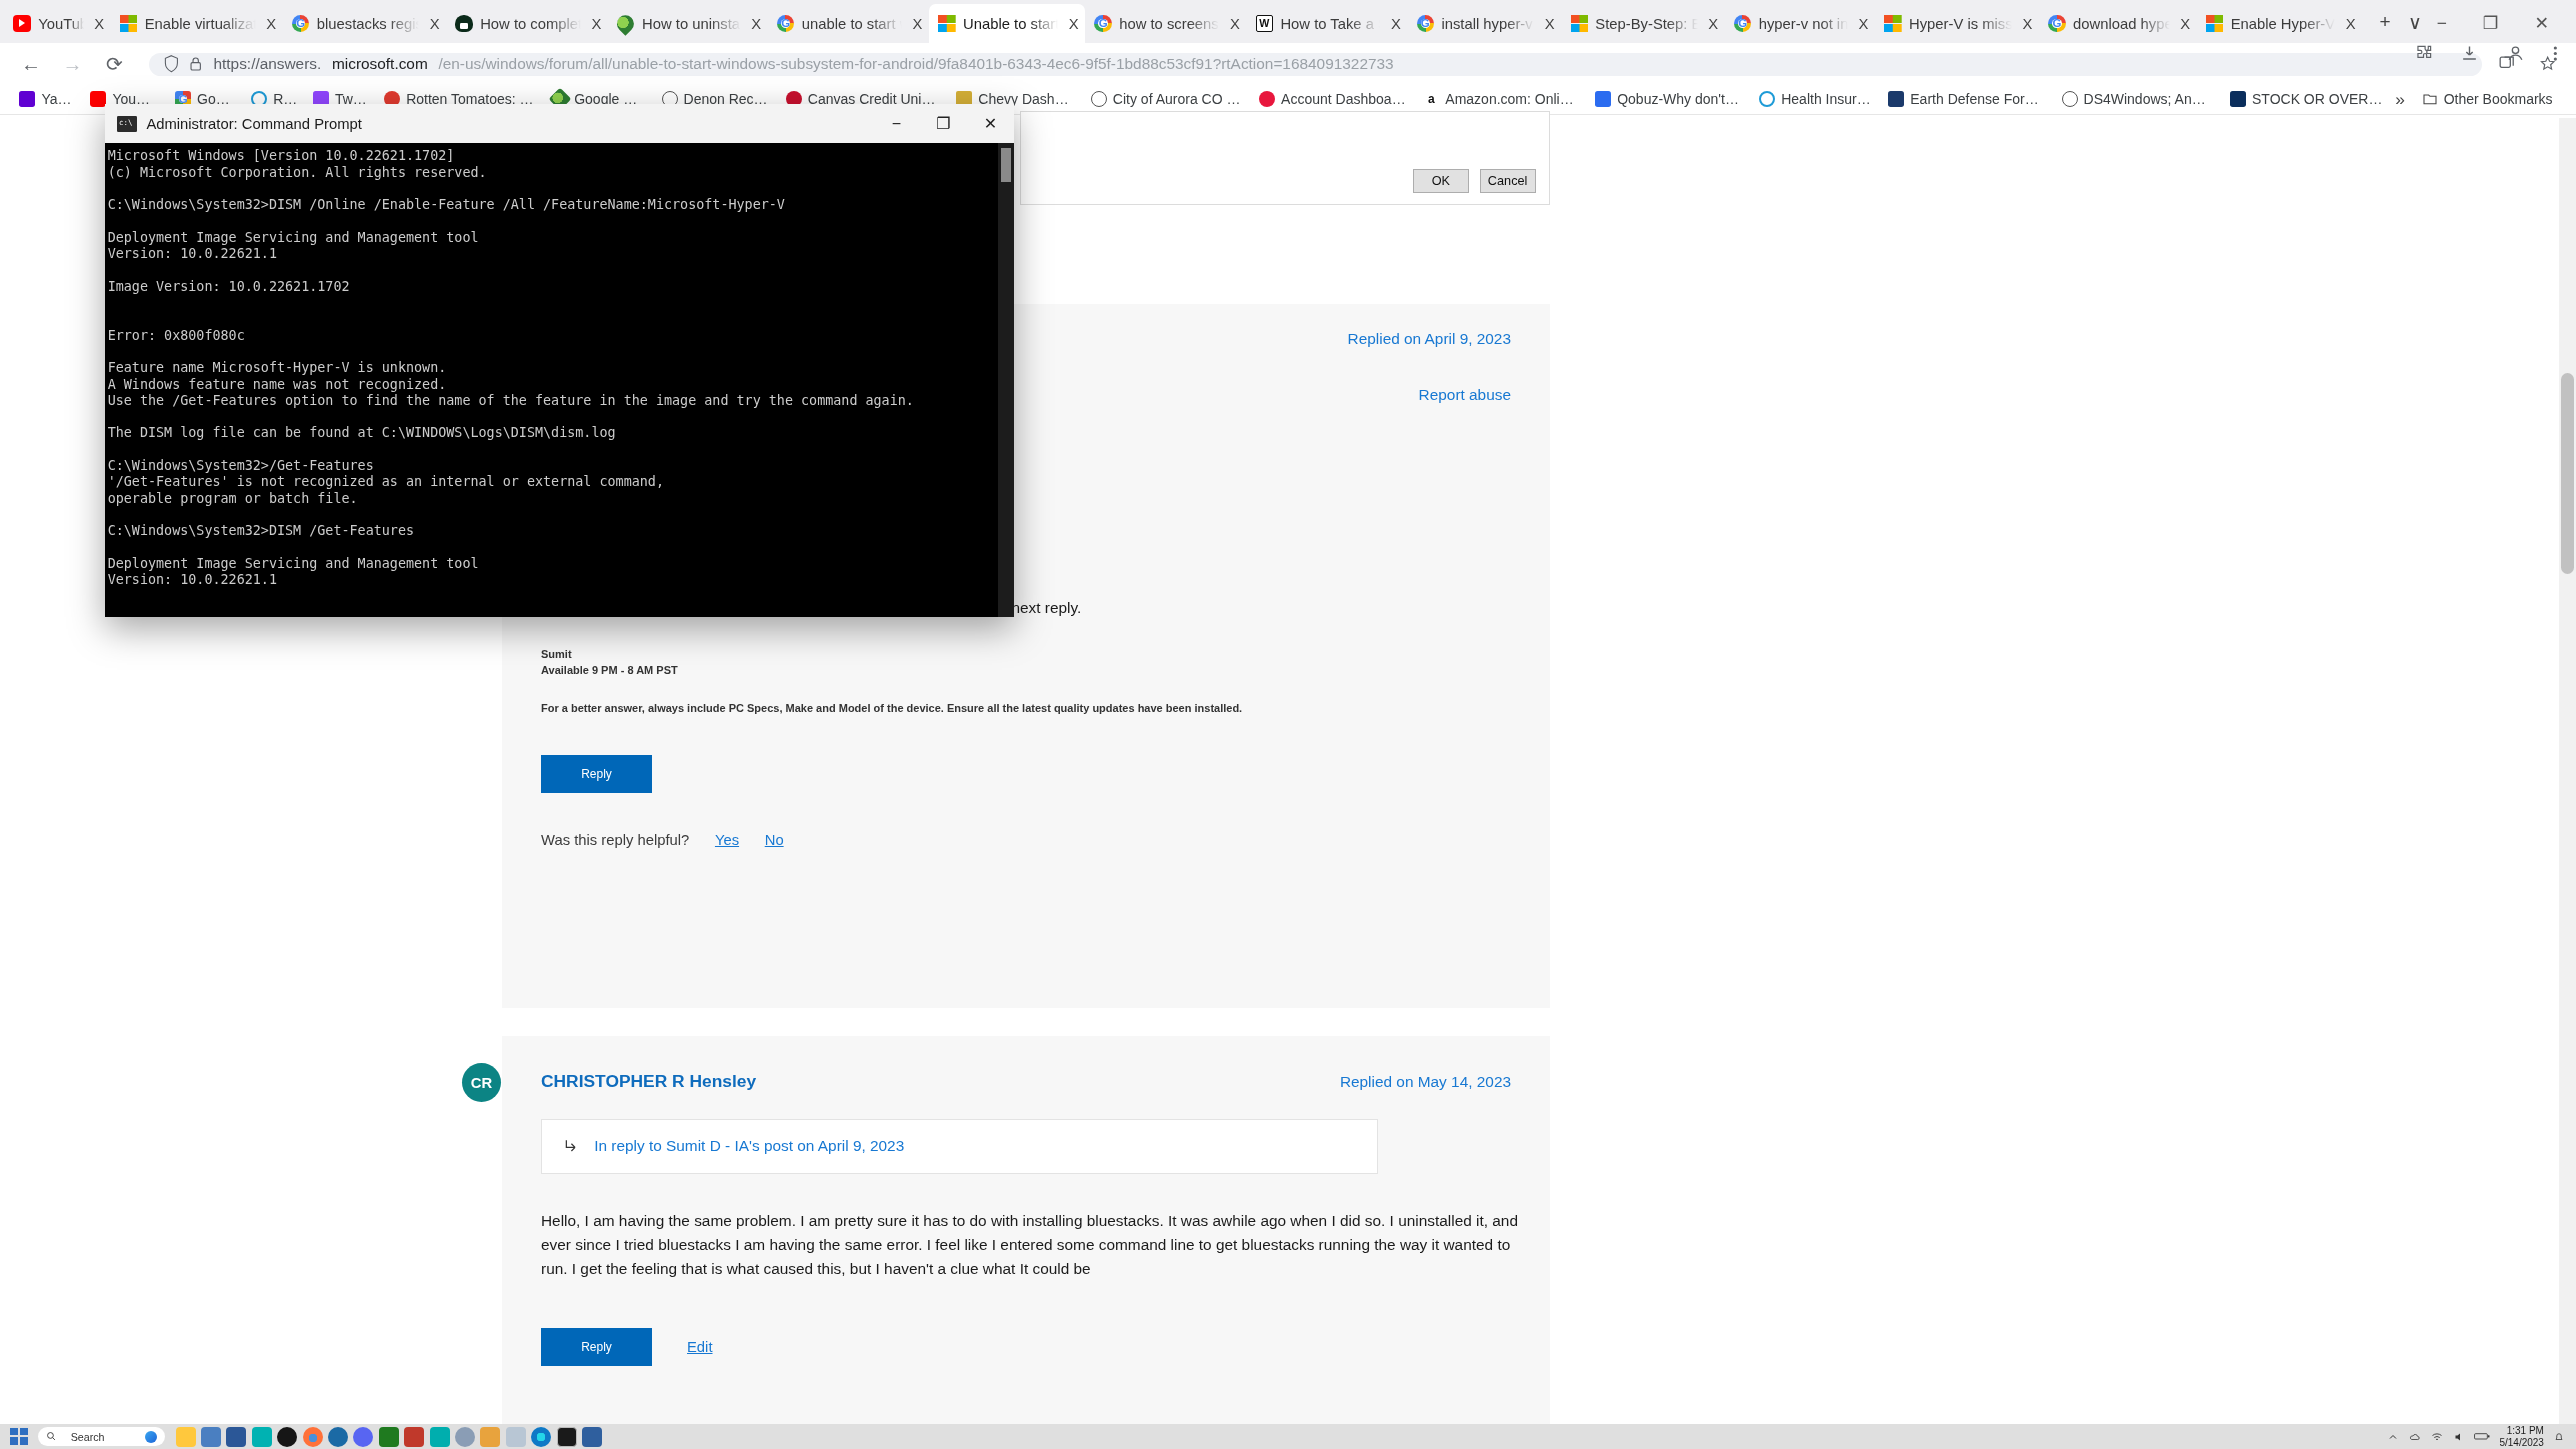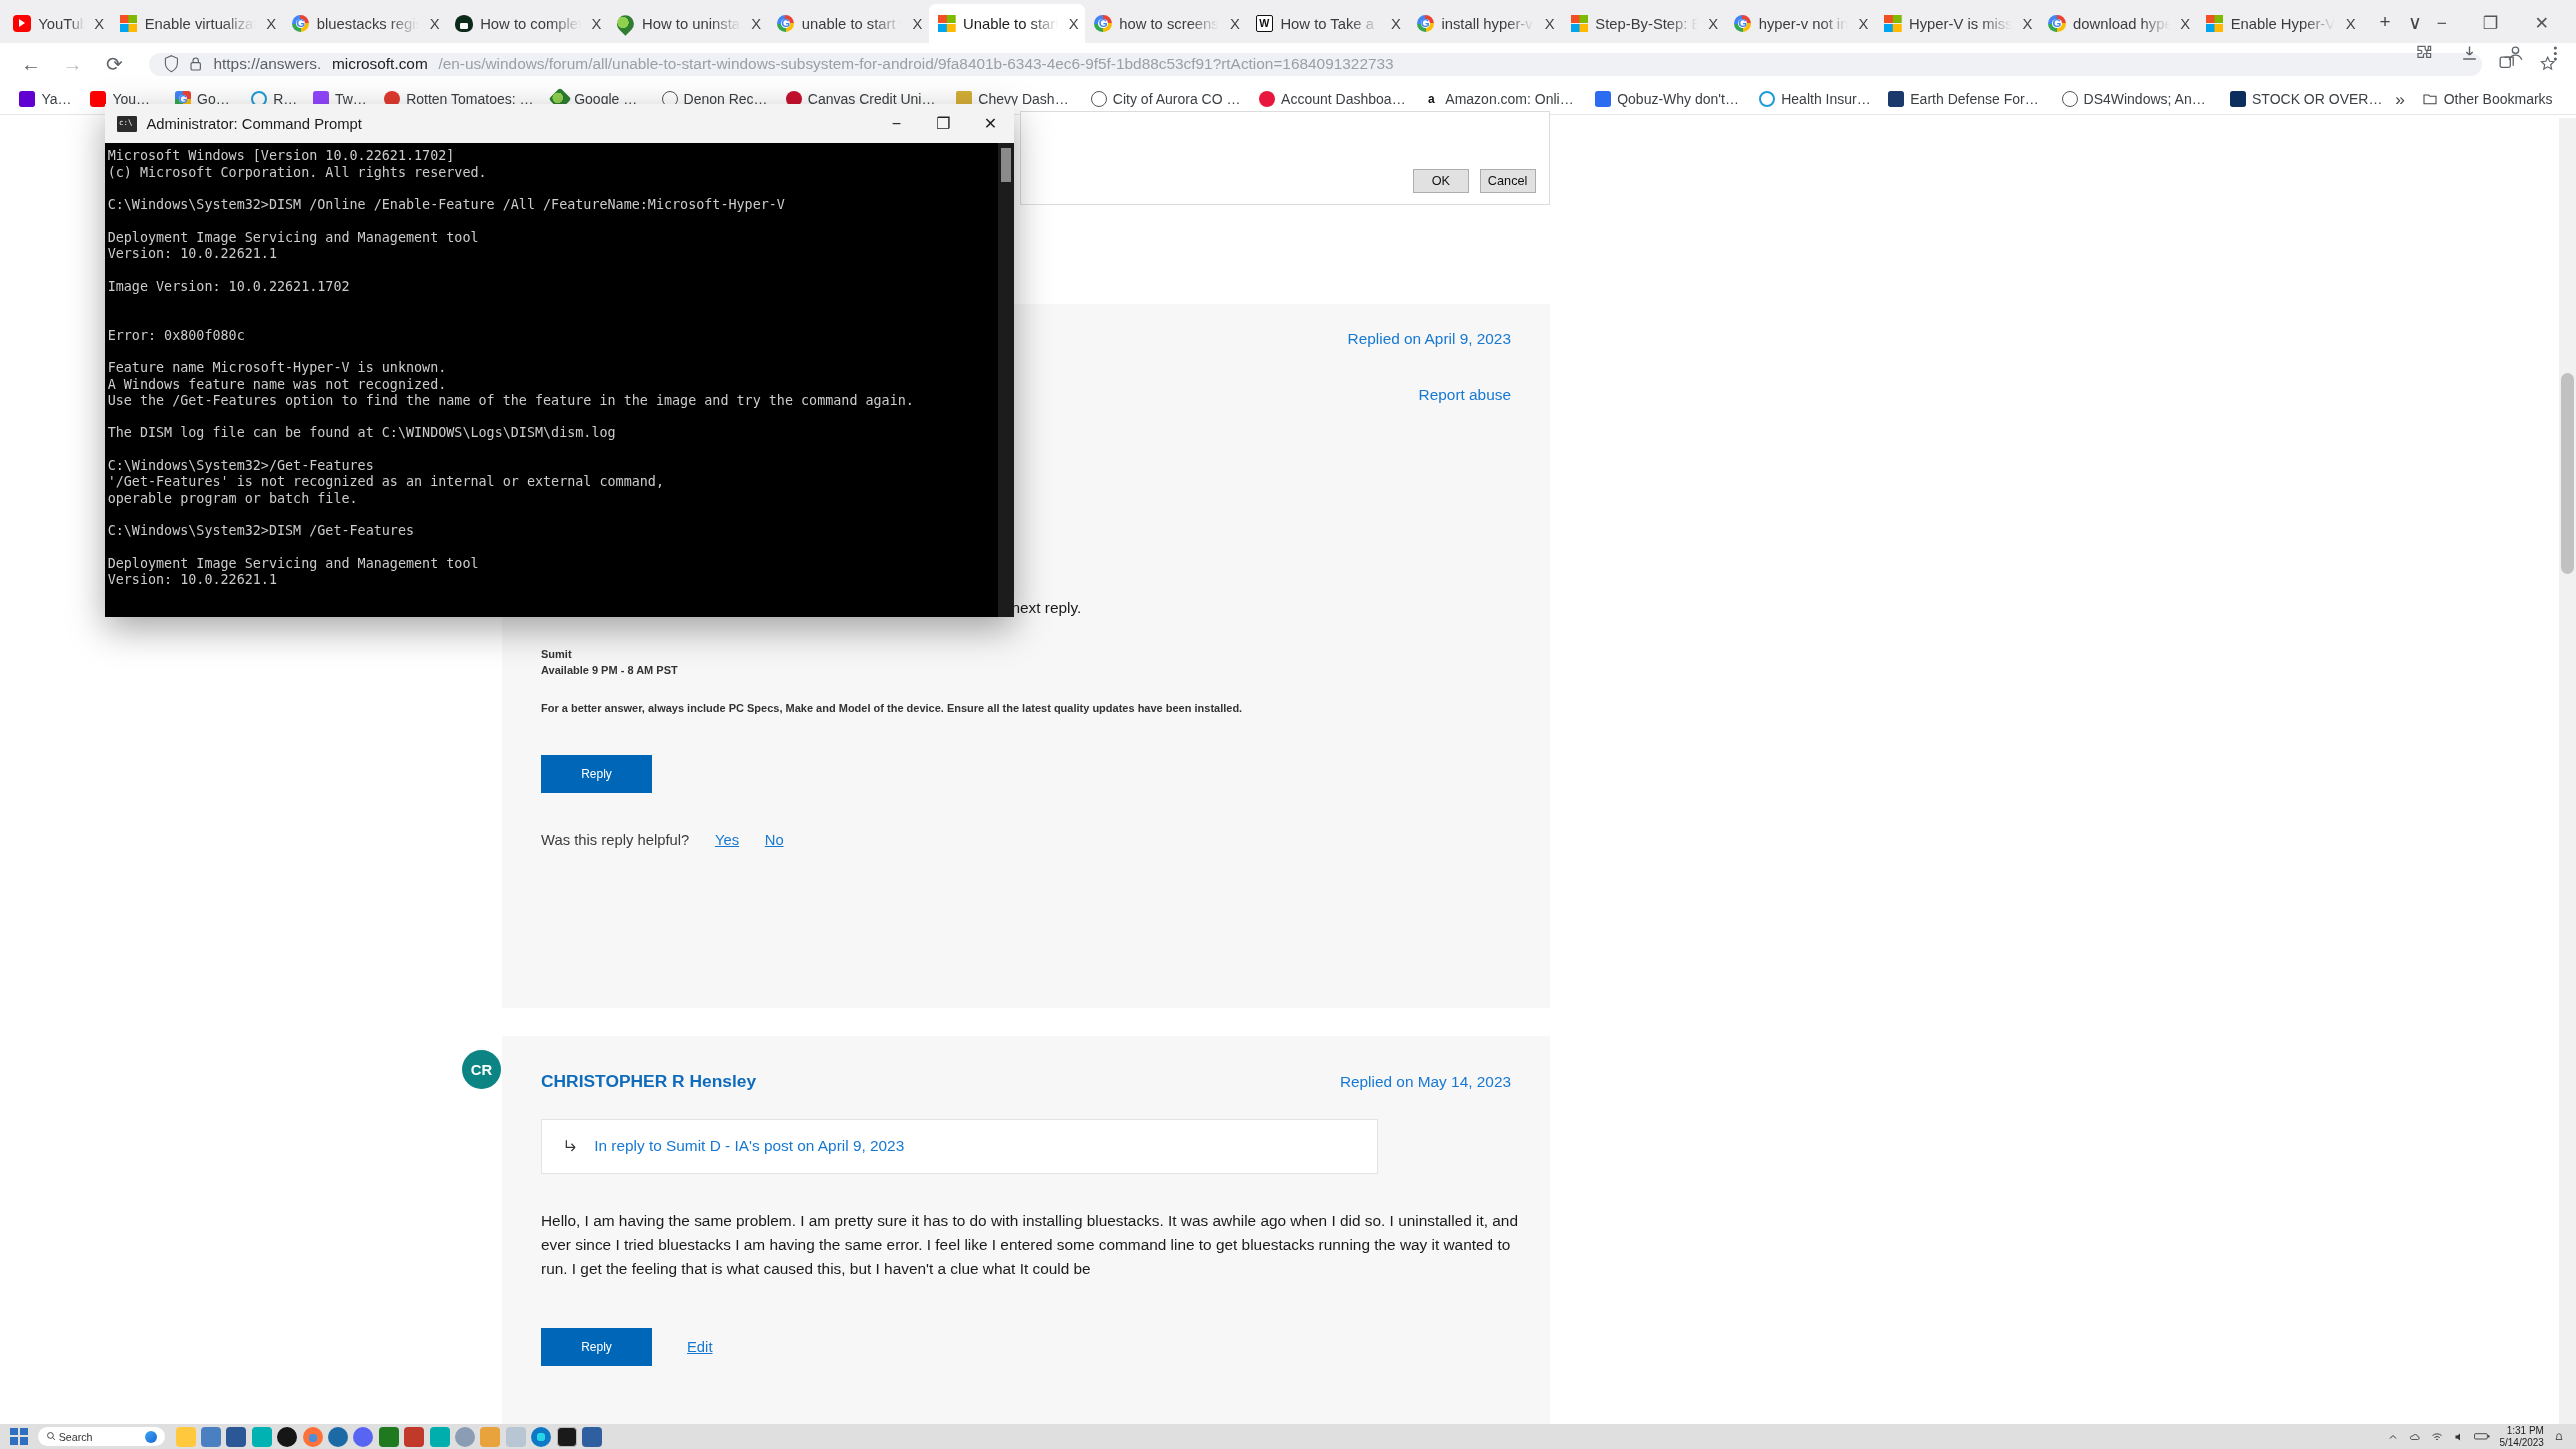--- a/index.html
+++ b/index.html
@@ -115,21 +115,21 @@
   .cmd-wbtn { width:47px; height:39px; display:flex; align-items:center; justify-content:center; font-size:16px; color:#222; }
   .cmd-body { height:474px; background:#000; color:#ccc; font-family:"DejaVu Sans Mono", monospace; font-size:13.4px; line-height:16.3px; padding:5.4px 0 0 2.7px; overflow:hidden; position:relative; white-space:pre; }
   .cmd-sb { position:absolute; right:0; top:0; width:16px; height:474px; background:#1c1c1c; }
   .cmd-sb-thumb { position:absolute; right:2.7px; top:5.4px; width:10.7px; height:34px; background:#8a8a8a; }
 
   
   .taskbar { position:absolute; left:0; top:1424px; width:2576px; height:25px; background:#dfdfdf; display:flex; align-items:center; }
   .tb-start { width:38px; display:flex; justify-content:center; }
   .tb-win { width:17.4px; height:17.4px; display:grid; grid-template-columns:1fr 1fr; grid-template-rows:1fr 1fr; gap:2px; }
   .tb-win i { background:#2f6fc0; display:block; }
-  .tb-search { width:127px; height:19px; background:#fff; border-radius:10.7px; display:flex; align-items:center; gap:2px; padding:0 8px; font-size:10.7px; color:#333; }
+  .tb-search { width:127px; height:19px; background:#fff; border-radius:10.7px; display:flex; align-items:center; gap:14px; padding:0 8px; font-size:10.7px; color:#333; }
   .tb-icons { display:flex; align-items:center; gap:5.4px; margin-left:10.7px; }
   .tb-ico { width:20px; height:20px; border-radius:4px; position:relative; }
   .tb-tray { margin-left:auto; display:flex; align-items:center; gap:9.4px; padding-right:10.7px; font-size:10px; color:#1b1b1b; }
   .tb-clock { text-align:right; line-height:1.15; font-size:10px; }
 </style>
 </head>
 <body>
 
 <div id="root">
 
@@ -388,21 +388,21 @@
               <span>Was this reply helpful?</span>
               <a class="link-blue" href="#">Yes</a>
               <a class="link-blue" href="#">No</a>
             </div>
           </div>
         </div>
 
         <div class="card-white" style="height:28px;"></div>
 
         <div class="card-grey" style="position:relative; padding:35px 39px 47px 39px;">
-          <div style="position:absolute; left:-40px; top:14px;" class="avatar-circle">CR</div>
+          <div style="position:absolute; left:-40px; top:27px;" class="avatar-circle">CR</div>
           <div style="display:flex; align-items:center; justify-content:space-between;">
             <span class="uname">CHRISTOPHER R Hensley</span>
             <span class="stamp">Replied on May 14, 2023</span>
           </div>
 
           <div class="quotebox" style="margin-top:27px; width:837px;">
             <svg width="17.4" height="17.4" viewBox="0 0 24 24">
                 <path d="M6 3v10h12m0 0l-5-5m5 5l-5 5" fill="none" stroke="#333" stroke-width="1.7"></path>
               </svg>
             <span class="qlink">In reply to Sumit D - IA's post on April 9, 2023</span>

